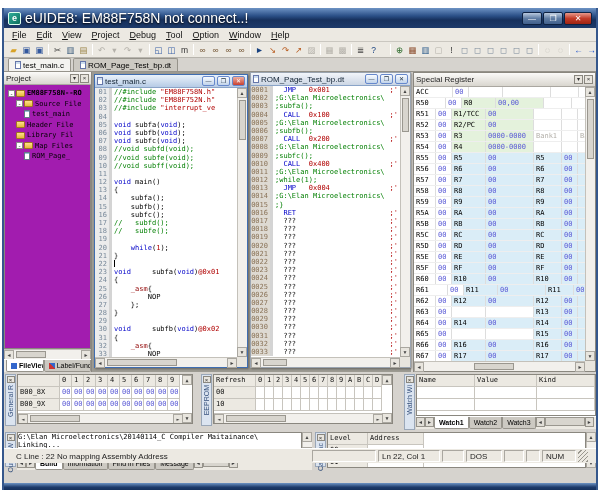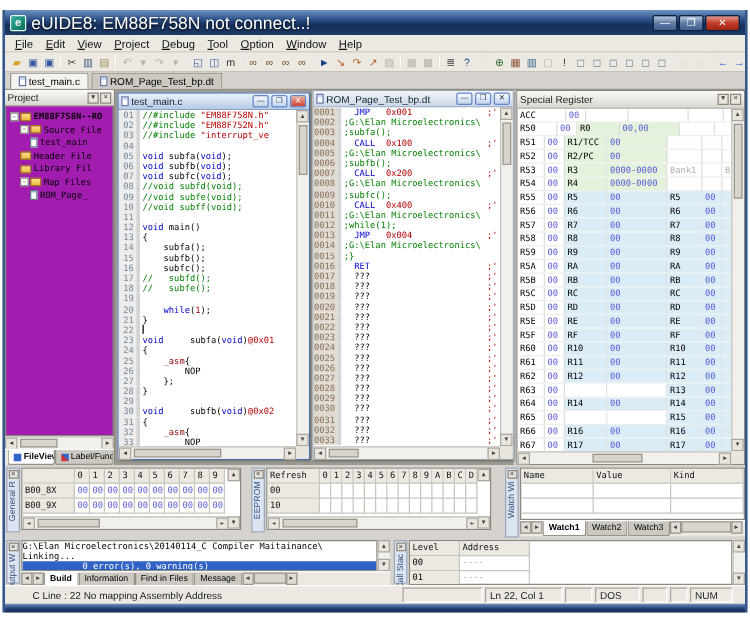--- a/index.html
+++ b/index.html
@@ -80,21 +80,21 @@
   .drow{display:flex;height:12px;}
   .dcell{flex:none;border-right:1px solid #c8c5be;border-bottom:1px solid #c8c5be;padding:1px 2px 0 2px;white-space:nowrap;overflow:hidden;}
   .dhead{background:#ece9e2;color:#111;}
   .minitabs{position:absolute;height:13px;display:flex;align-items:flex-start;background:#ece9e2;border-top:1px solid #fff;}
   .navbtn{width:9px;height:10px;border:1px solid #96938b;background:#e0ddd6;font-size:5px;line-height:8px;text-align:center;color:#444;flex:none;}
   
   .outtext{position:absolute;background:#fff;border:1px solid #8a877f;font-family:"DejaVu Sans Mono",monospace;font-size:7px;line-height:8px;overflow:hidden;}
   .outline{white-space:pre;height:8px;}
   .outline.sel{background:#2f62c4;color:#fff;padding-left:48px;}
   
-  .statusbar{position:absolute;left:0;right:0;top:460px;height:15px;background:#ece9e2;border-top:1px solid #fff;display:flex;font-size:8px;color:#222;padding:1px 18px;}
+  .statusbar{position:absolute;left:0;right:0;top:440px;height:15px;background:#ece9e2;border-top:1px solid #fff;display:flex;font-size:8px;color:#222;padding:1px 8px;}
   .spane{height:12px;border:1px solid;border-color:#aaa7a0 #fff #fff #aaa7a0;margin-right:2px;display:flex;align-items:center;padding:0 3px;white-space:nowrap;overflow:hidden;flex:none;}
   .spane.flat{border-color:transparent;}
   .grip{margin-left:auto;width:12px;height:12px;background:repeating-linear-gradient(135deg,#ece9e2,#ece9e2 2px,#9a978f 2px,#9a978f 3px);}
   .winbottom{position:absolute;left:0;right:0;top:475px;height:7px;background:linear-gradient(#6d93c4,#1d3a6a 60%,#16305c);}
 </style>
 </head>
 <body>
 
 <div class="win">
 
@@ -524,21 +524,21 @@
         <div class="srow">
           <span class="scell" style="width: 22px;">R60</span>
           <span class="scell val" style="width: 16px;">00</span>
           <span class="scell" style="width: 34px; background: rgb(218, 237, 247);">R10</span>
           <span class="scell val" style="width: 48px; background: rgb(218, 237, 247);">00</span>
           <span class="scell" style="width: 28px; background: rgb(218, 237, 247);">R10</span>
           <span class="scell val" style="width: 16px; background: rgb(218, 237, 247);">00</span>
           <span class="scell" style="width: 9px; background: rgb(218, 237, 247);"></span>
         </div>
         <div class="srow">
-          <span class="scell" style="width: 22px;">R61</span>
+          <span class="scell" style="width: 34px;">R61</span>
           <span class="scell val" style="width: 16px;">00</span>
           <span class="scell" style="width: 34px; background: rgb(218, 237, 247);">R11</span>
           <span class="scell val" style="width: 48px; background: rgb(218, 237, 247);">00</span>
           <span class="scell" style="width: 28px; background: rgb(218, 237, 247);">R11</span>
           <span class="scell val" style="width: 16px; background: rgb(218, 237, 247);">00</span>
           <span class="scell" style="width: 9px; background: rgb(218, 237, 247);"></span>
         </div>
         <div class="srow">
           <span class="scell" style="width: 22px;">R62</span>
           <span class="scell val" style="width: 16px;">00</span>

